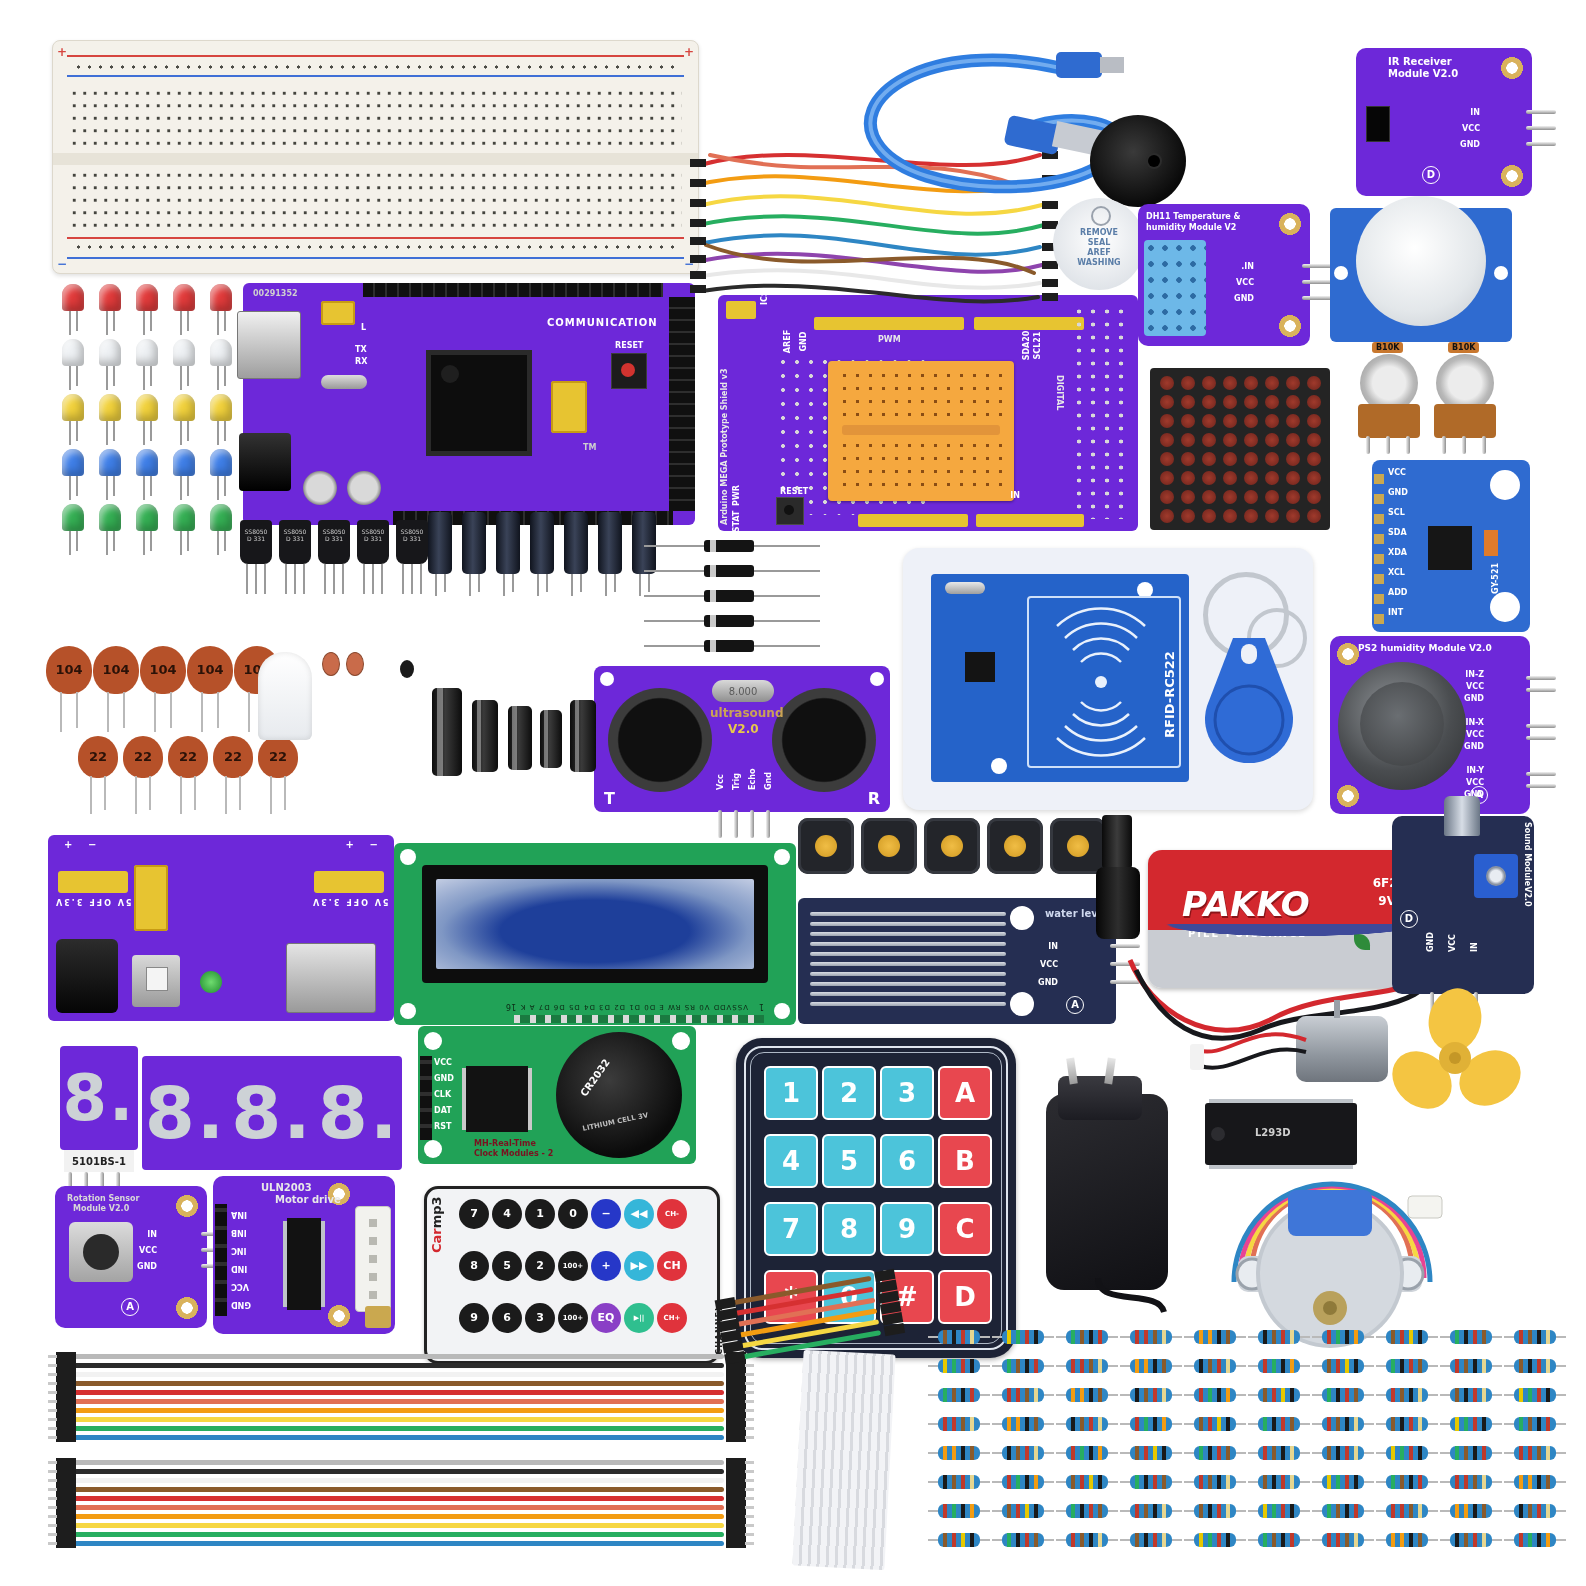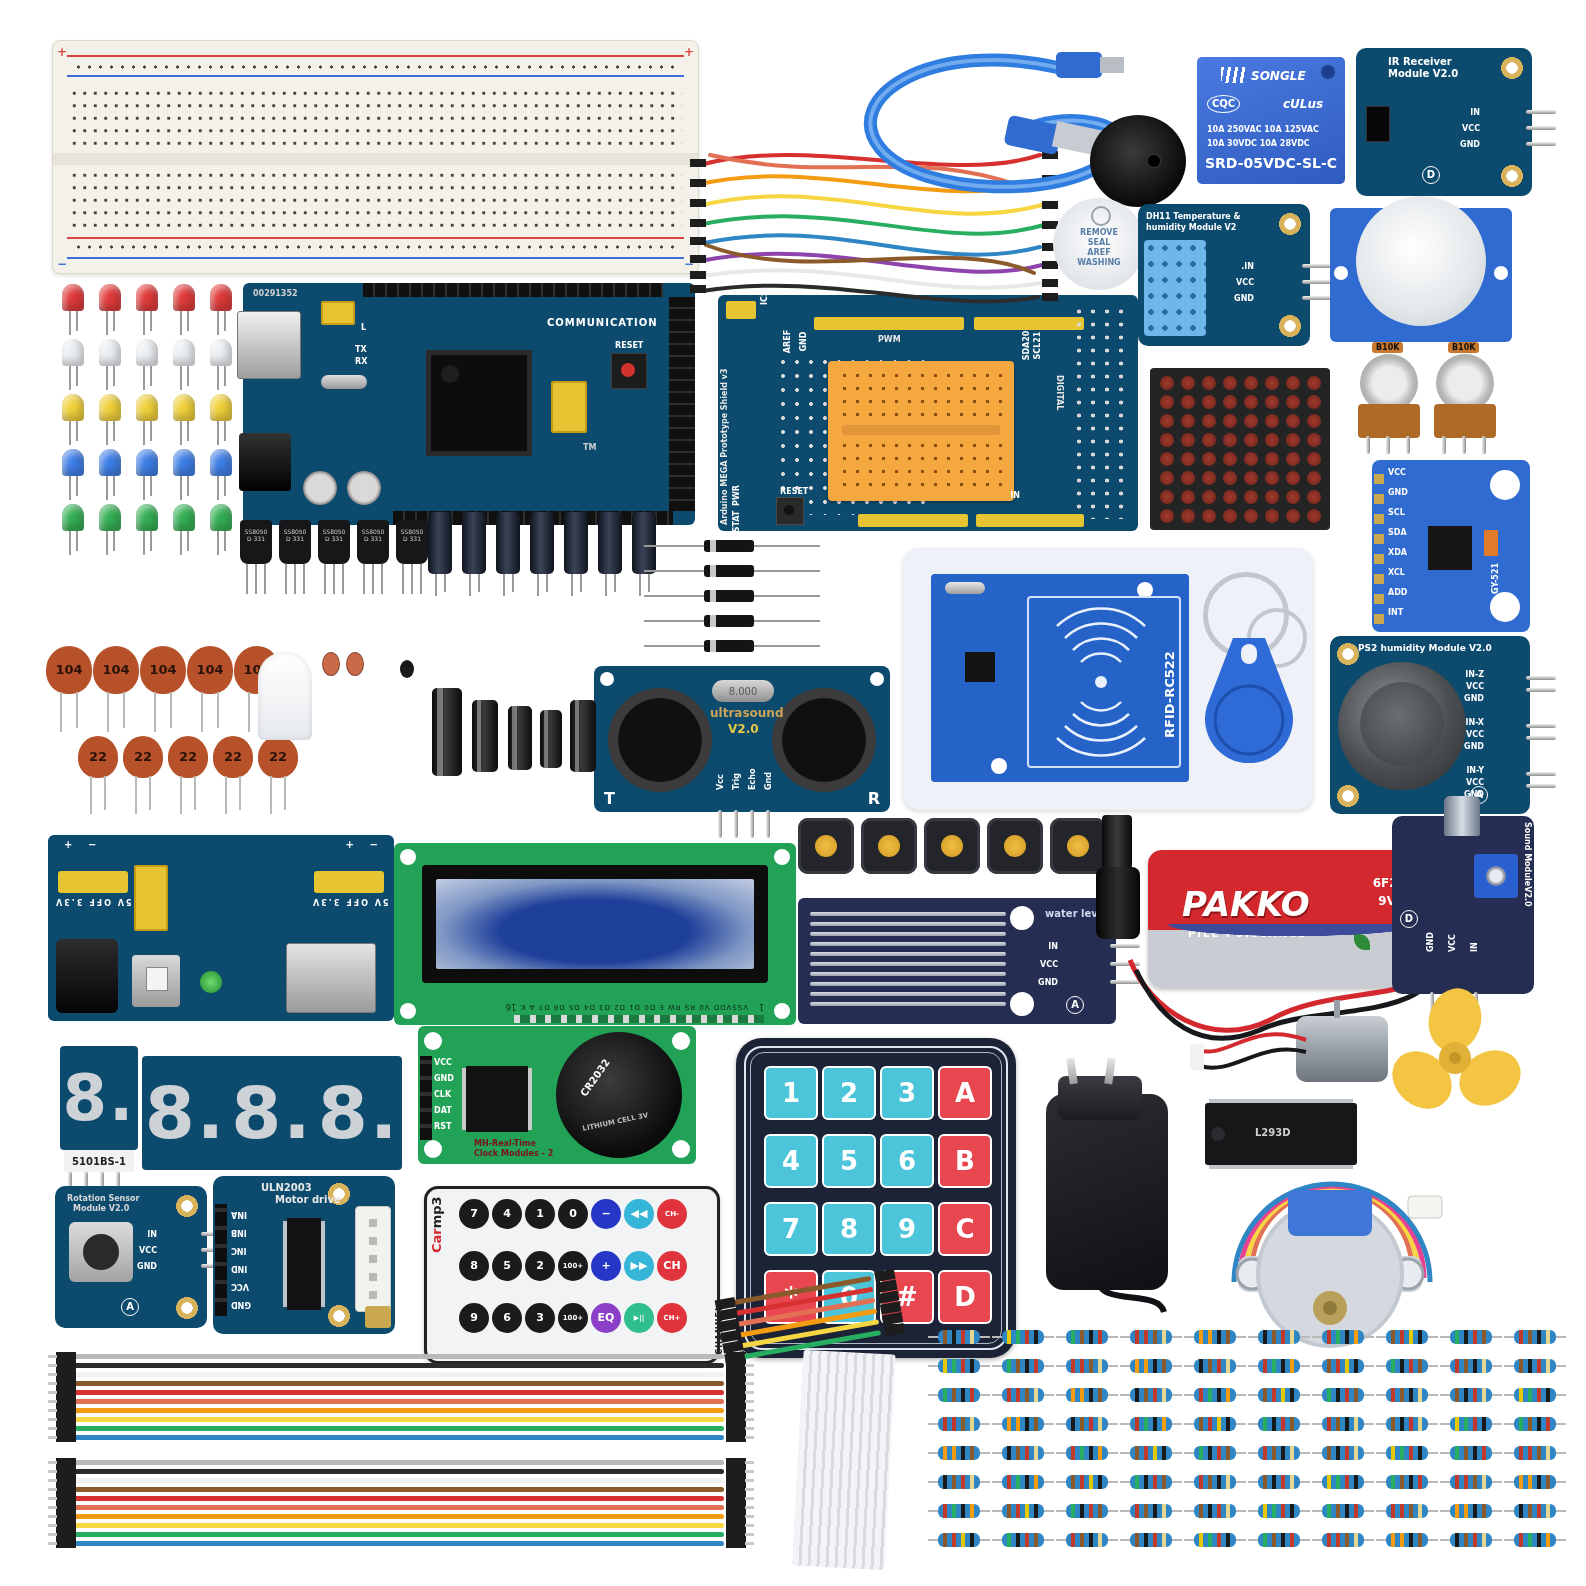--- a/index.html
+++ b/index.html
@@ -1,19 +1,19 @@
 <!DOCTYPE html>
 <html><head>
 <meta charset="utf-8">
 <style>
   html,body{margin:0;padding:0;background:#fff}
   #canvas{position:relative;width:1586px;height:1586px;background:#fff;overflow:hidden;
           font-family:"DejaVu Sans",sans-serif}
   .a{position:absolute}
-  .blk{background:#0c4a6e;border-radius:10px}
+  .blk{background:#6d28d9;border-radius:10px}
   .navy{background:#252e52;border-radius:10px}
   .pcbblue{background:#2f6bd0;border-radius:8px}
   .pcbgreen{background:#21a257;border-radius:6px}
   .wt{color:#fff;font-weight:bold}
   .t8{font-size:8px;line-height:9px}
   .t10{font-size:10px;line-height:12px}
   .t12{font-size:12px;line-height:14px}
   .goldhole{width:24px;height:24px;border-radius:50%;
     background:radial-gradient(circle,#ffffff 0 33%,#d9b25c 34% 64%,rgba(0,0,0,0) 65%)}
   .whole{width:20px;height:20px;border-radius:50%;background:#fff}
@@ -365,30 +365,20 @@
   <div class="a" style="left:1053px;top:198px;width:92px;height:92px;border-radius:50%;background:radial-gradient(circle at 50% 45%,#ffffff,#dfe3e8 75%,#b9bec6);text-align:center">
     <div class="a" style="left:38px;top:8px;width:16px;height:16px;border-radius:50%;border:2px solid #9aa2ad"></div>
     <div class="a t8" style="left:0;top:30px;width:92px;color:#5b7ea8;font-weight:bold;line-height:10px">
       <span>REMOVE</span><br>
       <span>SEAL</span><br>
       <span>AREF</span><br>
       <span>WASHING</span>
     </div>
   </div>
 
-  <div class="a" style="left:1197px;top:57px;width:148px;height:127px;background:linear-gradient(160deg,#4a7ae0,#2f5cc0);border-radius:5px;color:#fff">
-    <div class="a" style="right:10px;top:8px;width:14px;height:14px;border-radius:50%;background:#1d3f8e"></div>
-    <div class="a t12" style="left:54px;top:12px;font-style:italic;font-weight:bold">SONGLE</div>
-    <div class="a" style="left:24px;top:10px;width:26px;height:16px;background:repeating-linear-gradient(100deg,#fff 0 3px,rgba(0,0,0,0) 3px 7px)"></div>
-    <div class="a t10" style="left:10px;top:38px;border:1.5px solid #fff;border-radius:50%;padding:2px 4px;font-weight:bold">CQC</div>
-    <div class="a t12 wt" style="left:86px;top:40px;font-style:italic">cULus</div>
-    <div class="a t8 wt" style="left:10px;top:68px">10A 250VAC 10A 125VAC</div>
-    <div class="a t8 wt" style="left:10px;top:82px">10A 30VDC 10A 28VDC</div>
-    <div class="a" style="left:8px;top:98px;font-size:14px;font-weight:bold">SRD-05VDC-SL-C</div>
-  </div>
 
   <div class="a blk" style="left:1356px;top:48px;width:176px;height:148px;color:#fff">
     <div class="a goldhole" style="right:8px;top:8px"></div>
     <div class="a goldhole" style="right:8px;bottom:8px"></div>
     <div class="a t10 wt" style="left:32px;top:8px">IR Receiver</div>
     <div class="a t10 wt" style="left:32px;top:20px">Module V2.0</div>
     <div class="a" style="left:10px;top:58px;width:22px;height:34px;background:#060606;border:1px solid #333"></div>
     <div class="a t8 wt" style="right:52px;top:60px;text-align:right">IN</div>
     <div class="a t8 wt" style="right:52px;top:76px;text-align:right">VCC</div>
     <div class="a t8 wt" style="right:52px;top:92px;text-align:right">GND</div>

